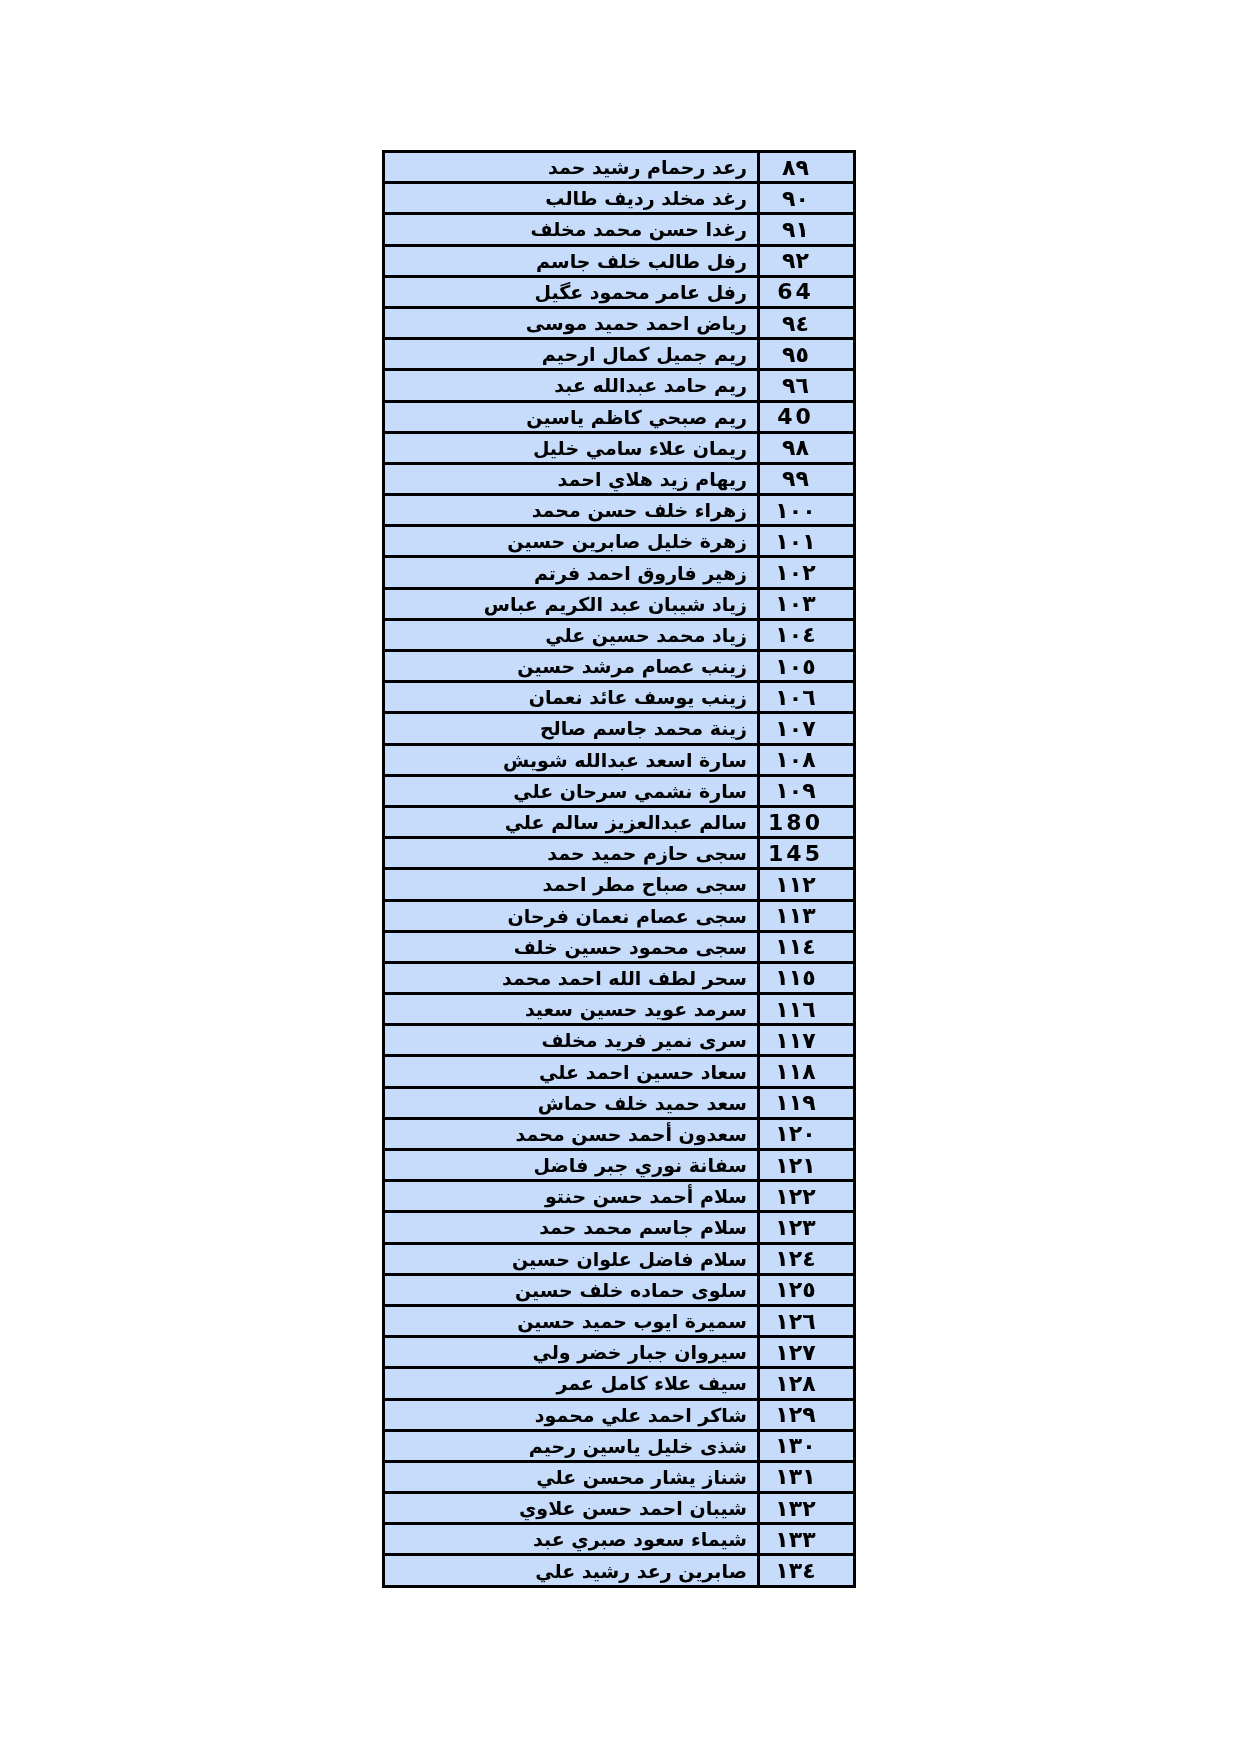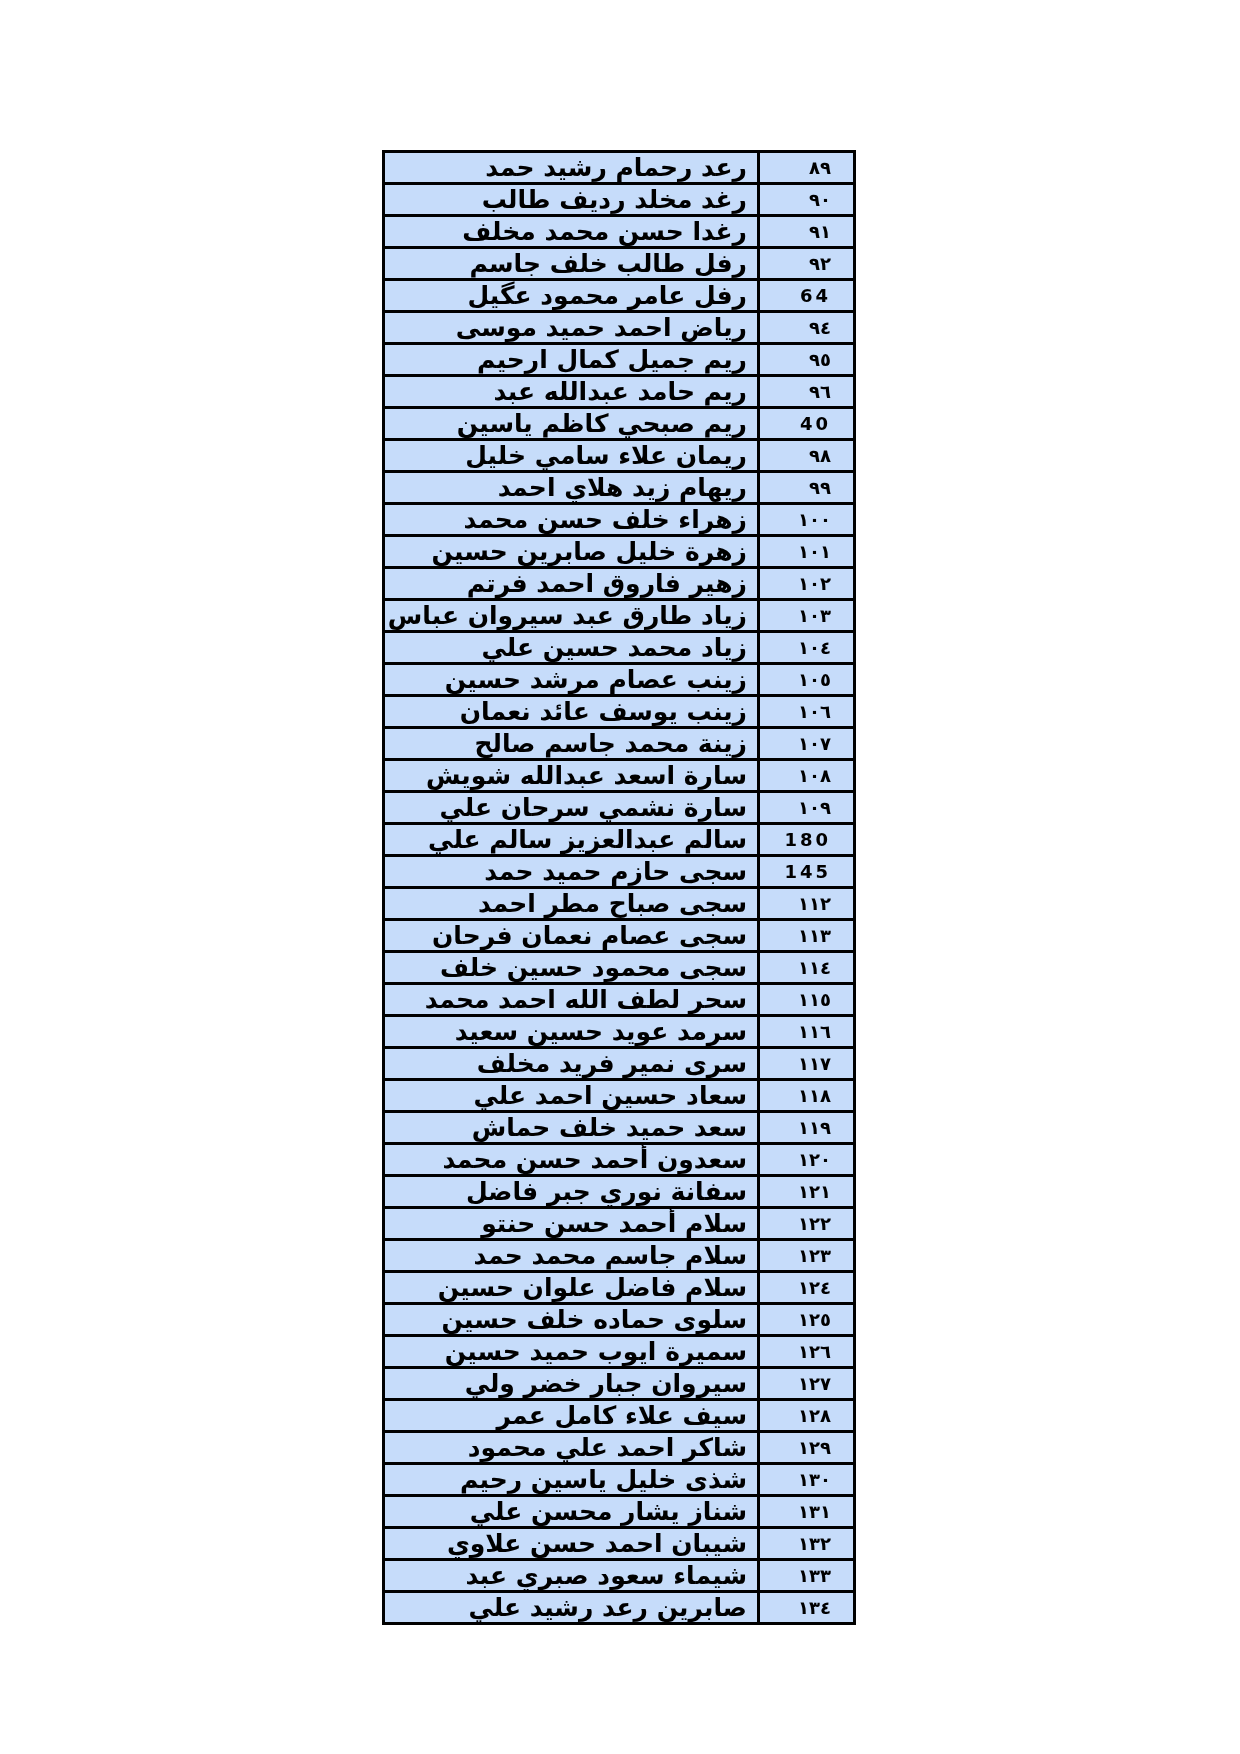--- a/index.html
+++ b/index.html
@@ -38,30 +38,30 @@
       border-top: 3px solid #000000;
       border-bottom: 3px solid #000000;
       background: #c6dcfa;
       color: #000000;
       font-weight: bold;
       white-space: nowrap;
     }
     table.roster td.num {
       width: 96px;
       border-left: 3px solid #000000;
-      text-align: right;
+      text-align: center;
       padding-right: 22px;
-      font-size: 18px;
+      font-size: 22px;
       letter-spacing: 3px;
       box-sizing: border-box;
     }
     table.roster td.name {
       text-align: right;
       padding-right: 10px;
-      font-size: 25px;
+      font-size: 19px;
     }
   </style>
 </head>
 <body>
 
 <div class="page">
   <table class="roster">
     <tbody id="roster-body">
       <tr>
           <td class="num">٨٩</td>
@@ -114,21 +114,21 @@
       <tr>
           <td class="num">١٠١</td>
           <td class="name">زهرة  خليل صابرين حسين</td>
         </tr>
       <tr>
           <td class="num">١٠٢</td>
           <td class="name">زهير  فاروق  احمد فرتم</td>
         </tr>
       <tr>
           <td class="num">١٠٣</td>
-          <td class="name">زياد  طارق عبد سيروان عباس</td>
+          <td class="name">زياد  شيبان عبد الكريم عباس</td>
         </tr>
       <tr>
           <td class="num">١٠٤</td>
           <td class="name">زياد محمد حسين علي</td>
         </tr>
       <tr>
           <td class="num">١٠٥</td>
           <td class="name">زينب عصام مرشد حسين</td>
         </tr>
       <tr>

